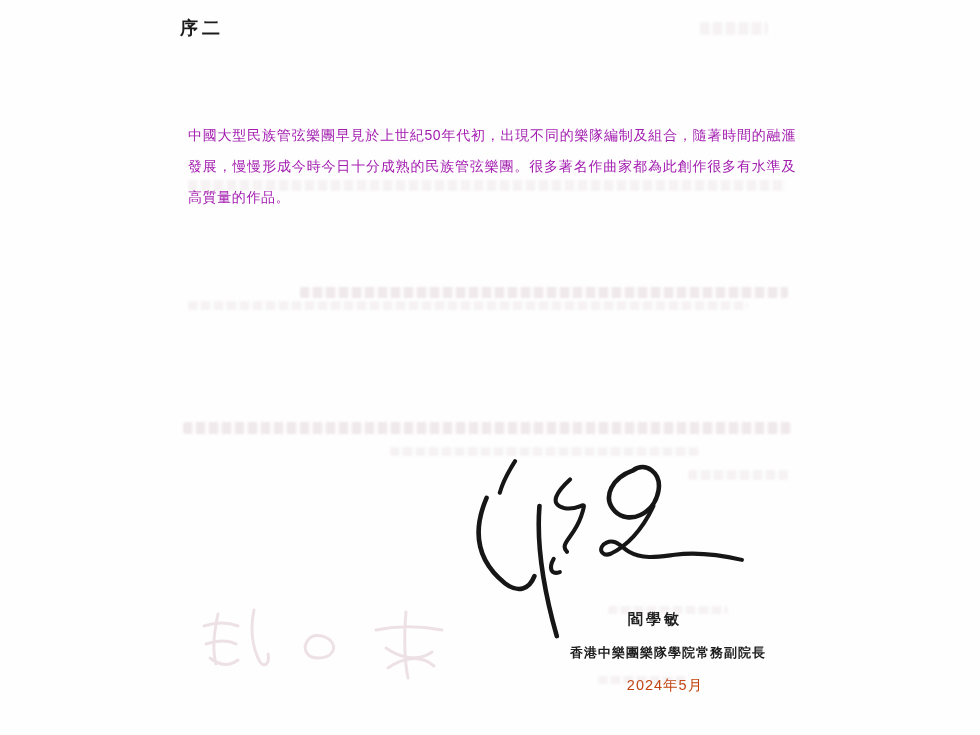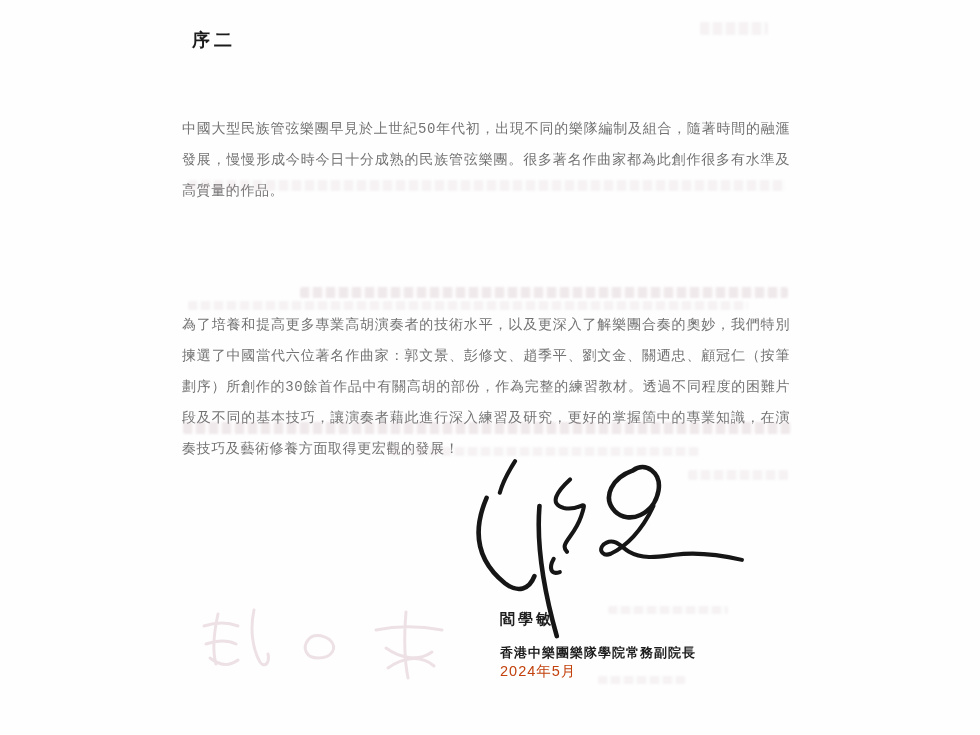--- a/index.html
+++ b/index.html
@@ -12,38 +12,37 @@
     position: relative;
     width: 980px;
     height: 735px;
     background: #fefefe;
     overflow: hidden;
   }
   .doc-title {
     position: absolute;
     left: 180px;
     top: 16px;
-    margin: 12px;
+    margin: 0;
     font-size: 18px;
     font-weight: bold;
     letter-spacing: 4px;
     color: #1b1b1b;
   }
   .para {
     position: absolute;
     left: 180px;
     width: 608px;
-    margin: 2px;
+    margin: 8px;
     font-size: 14px;
     line-height: 31px;
     letter-spacing: 0.6px;
-    color: #737373;
+    color: #a21caf;
     text-align: justify;
     word-break: break-all;
-    font-family: Liberation Mono, monospace;
   }
   .para-1 { top: 112px; }
   .para-2 { top: 195px; }
   .para-3 { top: 308px; }
 
   .signature-svg {
     position: absolute;
     left: 452px;
     top: 436px;
     width: 295px;
@@ -51,37 +50,38 @@
   }
   .signature-svg path {
     fill: none;
     stroke: #161616;
     stroke-linecap: round;
     stroke-linejoin: round;
   }
 
   .signoff {
     position: absolute;
-    left: 500px;
+    left: 524px;
     top: 610px;
     width: 288px;
-    text-align: left;
+    text-align: center;
     color: #1d1d1d;
   }
   .signoff-name {
     font-size: 15px;
     font-weight: bold;
     letter-spacing: 3px;
     padding-right: 26px;
     margin-bottom: 15px;
   }
   .signoff-role {
     font-size: 13px;
     font-weight: bold;
     letter-spacing: 1px;
+    margin-bottom: 14px;
   }
   .signoff-date {
     font-size: 14.5px;
     letter-spacing: 1px;
     padding-right: 6px;
     color: #c2410c;
   }
 
   
   .bleed {
@@ -112,21 +112,20 @@
   }
 </style>
 </head>
 <body>
 
 <div class="page">
 
   <h1 class="doc-title">序二</h1>
 
   <p class="para para-1">中國大型民族管弦樂團早見於上世紀50年代初，出現不同的樂隊編制及組合，隨著時間的融滙發展，慢慢形成今時今日十分成熟的民族管弦樂團。很多著名作曲家都為此創作很多有水準及高質量的作品。</p>
-  <p class="para para-3">為了培養和提高更多專業高胡演奏者的技術水平，以及更深入了解樂團合奏的奧妙，我們特別揀選了中國當代六位著名作曲家：郭文景、彭修文、趙季平、劉文金、關迺忠、顧冠仁（按筆劃序）所創作的30餘首作品中有關高胡的部份，作為完整的練習教材。透過不同程度的困難片段及不同的基本技巧，讓演奏者藉此進行深入練習及研究，更好的掌握箇中的專業知識，在演奏技巧及藝術修養方面取得更宏觀的發展！</p>
 
   <svg class="signature-svg" viewBox="0 0 290 200" aria-hidden="true">
     <path d="M62,24 C55,35 50,44 47,55" stroke-width="4"></path>
     <path d="M34,60 C19,95 26,123 52,144 C65,154 76,150 81,137" stroke-width="4.5"></path>
     <path d="M86,68 C83,104 90,150 103,196" stroke-width="4.5"></path>
     <path d="M116,42 C103,54 95,66 110,70 C127,74 134,57 127,78 C120,99 105,105 113,113" stroke-width="4"></path>
     <path d="M100,120 C95,129 97,136 106,133" stroke-width="4"></path>
     <path d="M178,33 C158,40 147,59 160,73 C174,87 199,76 203,53 C206,35 190,24 178,33" stroke-width="4.5"></path>
     <path d="M198,68 C187,92 171,108 156,115 C146,119 143,108 152,104 C161,100 167,109 174,113 C188,121 203,118 219,116 C241,113 263,116 285,121" stroke-width="4"></path>
   </svg>

